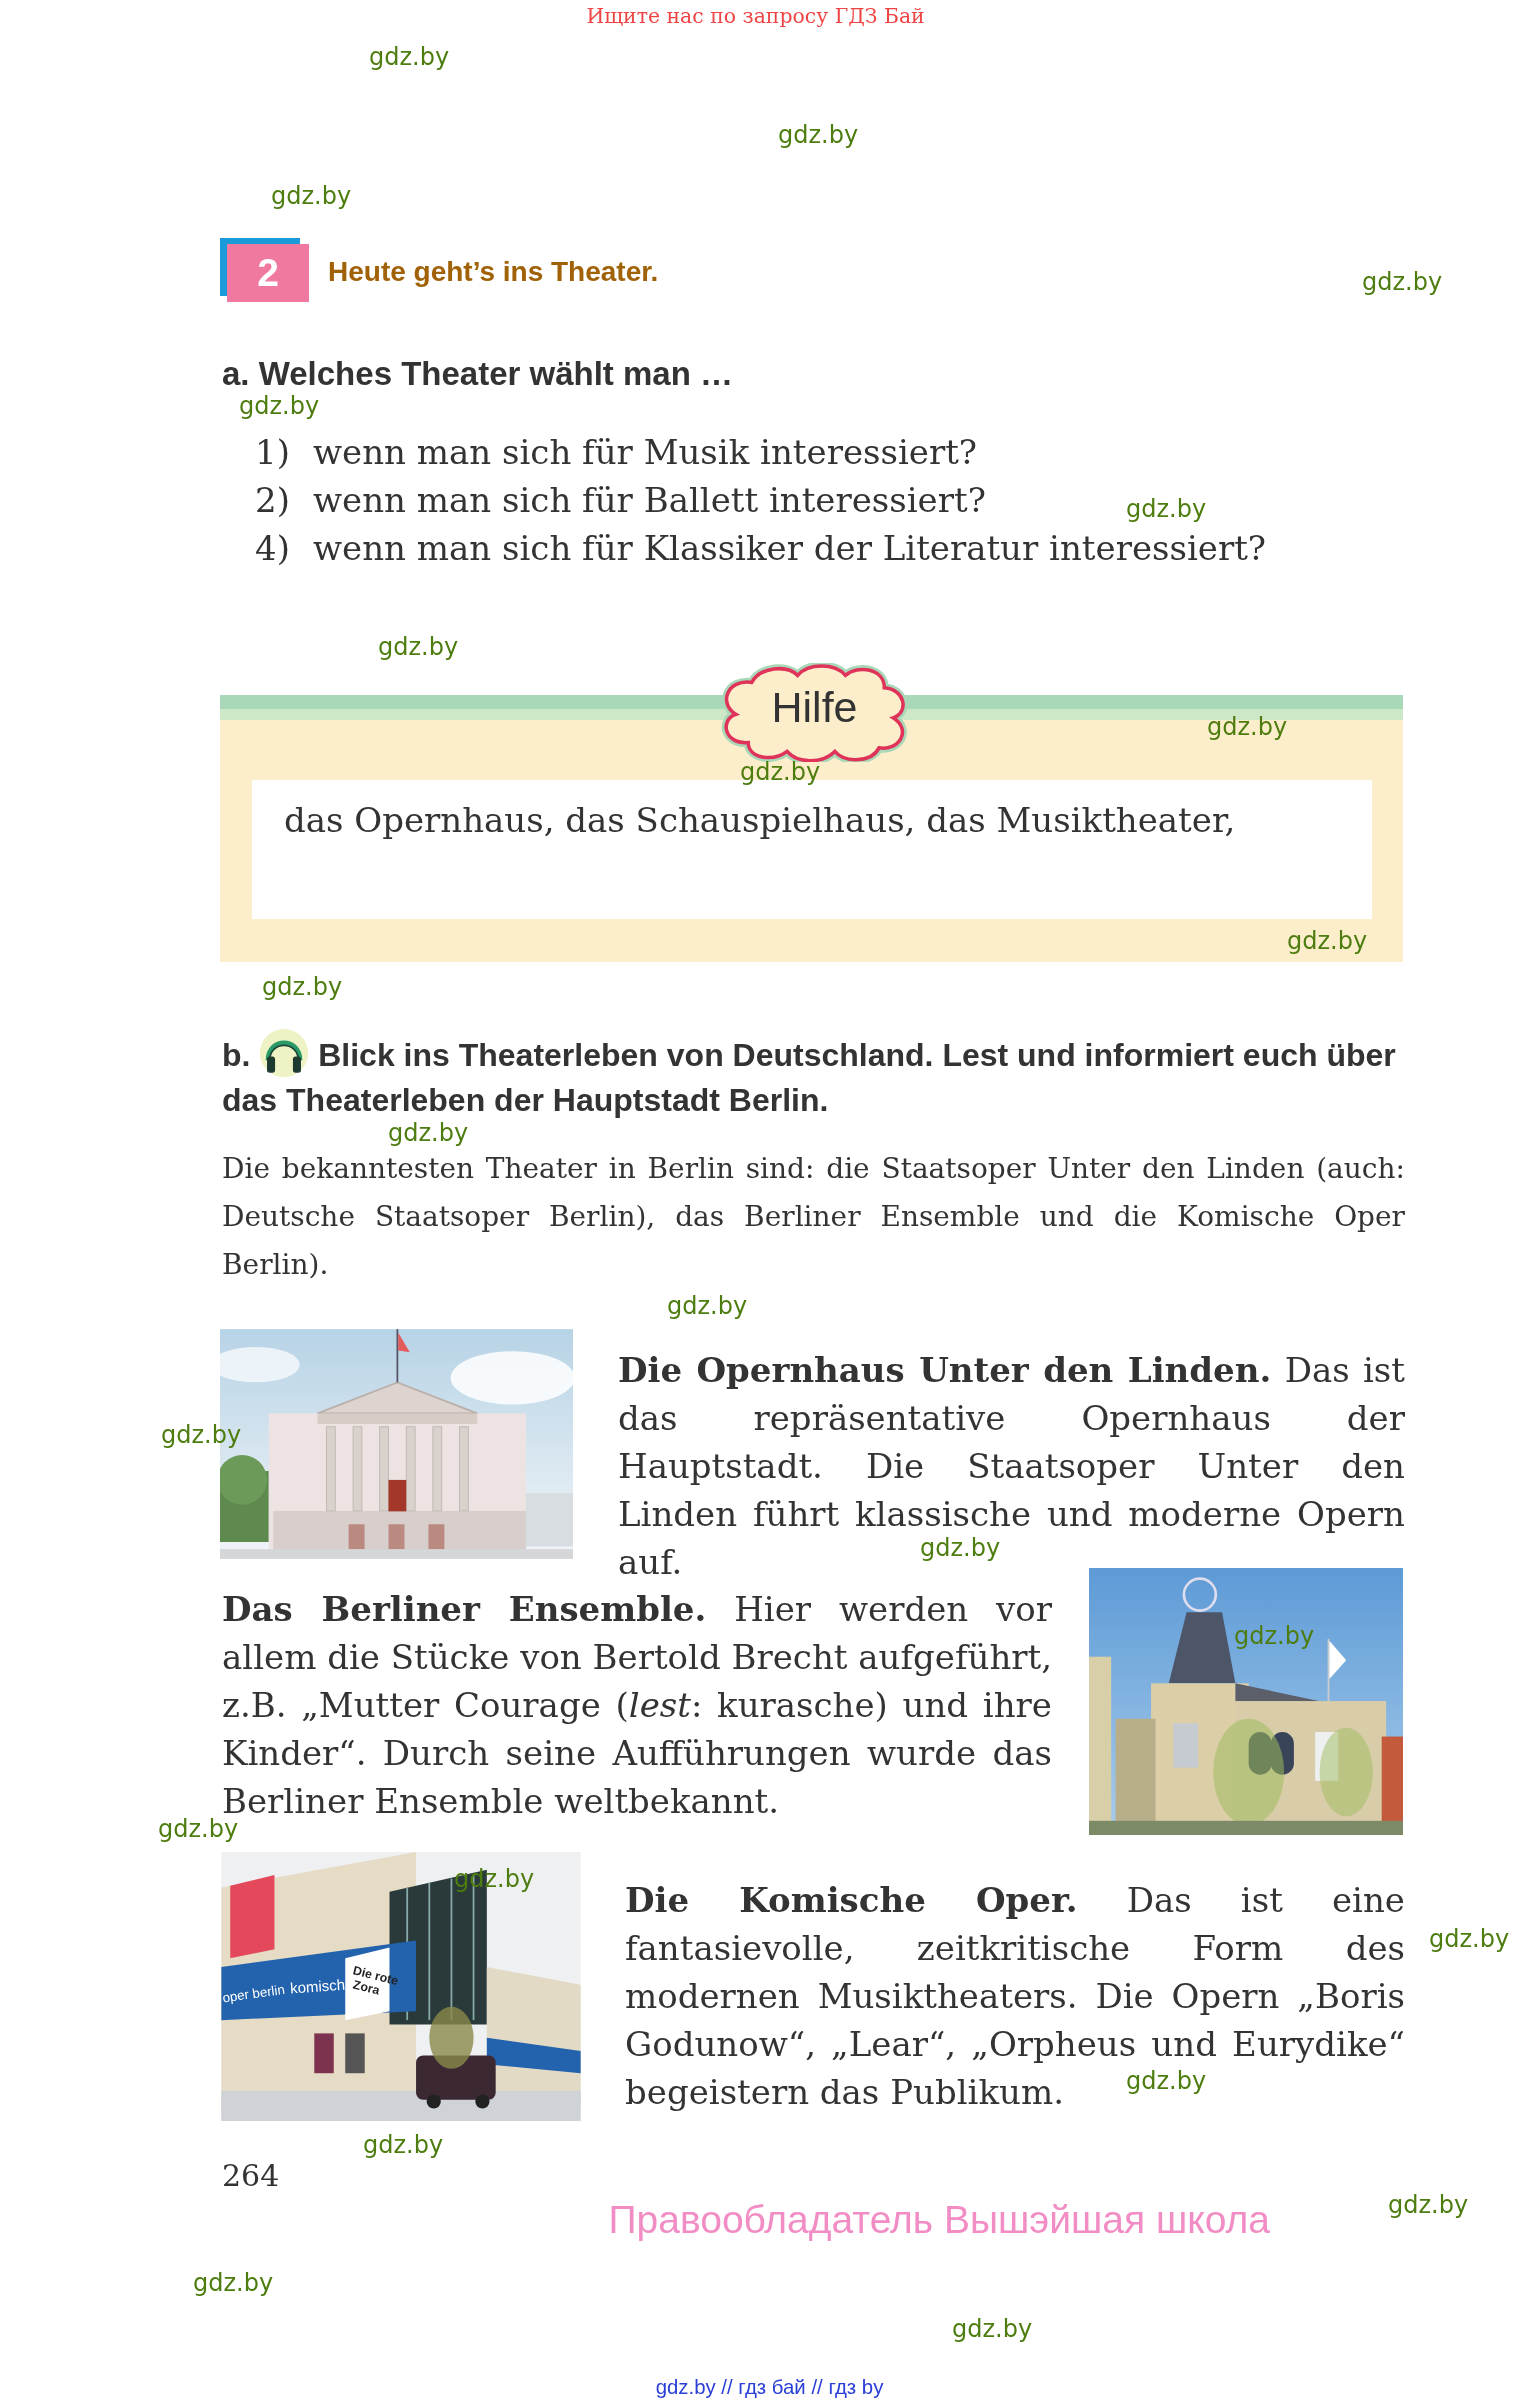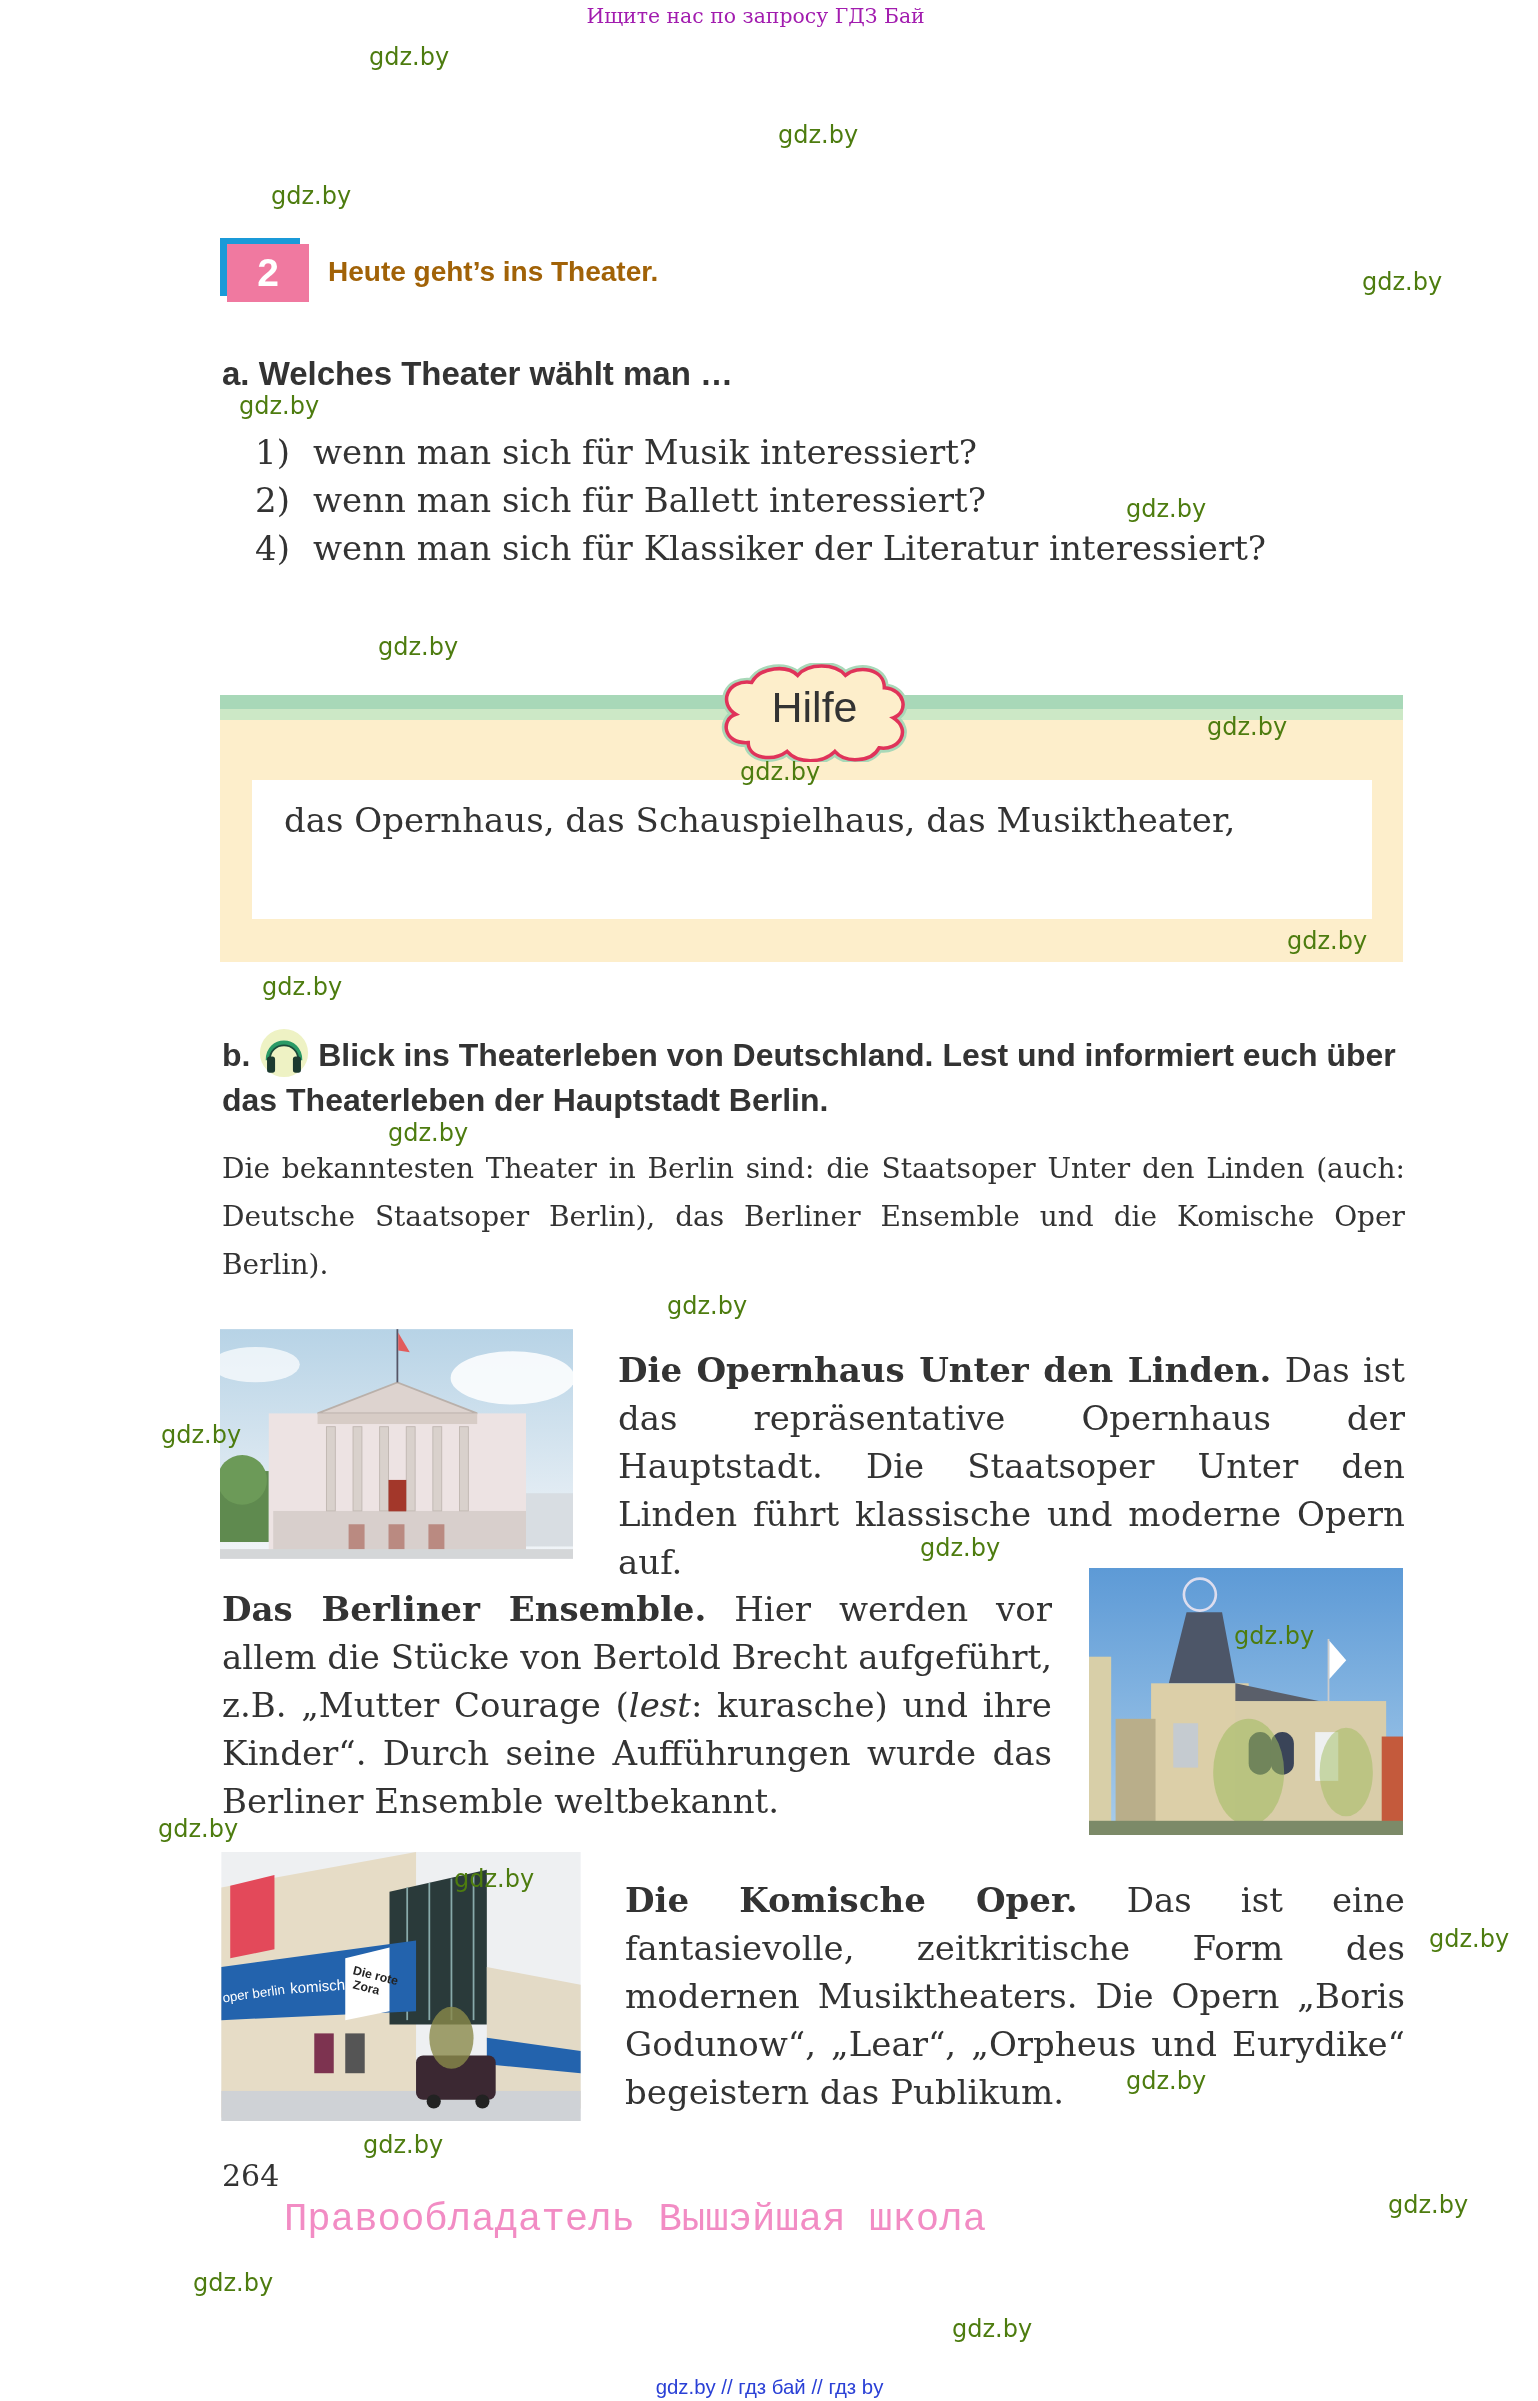--- a/index.html
+++ b/index.html
@@ -2,21 +2,21 @@
 <html style="font-size:14px"><head>
 <meta charset="utf-8">
 <style>
   * { box-sizing: border-box; margin: 0; padding: 0; }
   html, body { width: 1539px; height: 2401px; background: #ffffff; overflow: hidden; }
   body { position: relative; font-family: "DejaVu Serif", "Liberation Serif", serif; color: #333333; }
   .abs { position: absolute; }
   .sans { font-family: "Liberation Sans", "DejaVu Sans", sans-serif; }
   .serif { font-family: "DejaVu Serif", "Liberation Serif", serif; }
 
-  .top-banner { top: 3.5px; left: 0; width: 1511px; text-align: center; font-size: 20.4px; color: #a21caf; }
+  .top-banner { top: 3.5px; left: 0; width: 1511px; text-align: center; font-size: 20.4px; color: #ef4444; }
   .wm { font-family: "DejaVu Sans", "Liberation Sans", sans-serif; font-size: 24px; color: #4d7c0f; white-space: nowrap; }
 
   
   .badge-back { left: 220px; top: 238px; width: 80px; height: 58px; background: #1a9ad8; }
   .badge { left: 227px; top: 244px; width: 82px; height: 58px; background: #f079a0; color: #fff;
            font-family: "Liberation Sans", sans-serif; font-weight: bold; font-size: 39px; text-align: center; line-height: 58px; }
   .task-title { left: 328px; top: 256px; font-size: 28px; font-weight: bold; color: #a16207; }
 
   .sub-a { left: 222px; top: 355px; font-size: 33px; font-weight: bold; }
   .questions { left: 222px; top: 428px; font-size: 34px; line-height: 48px; }
@@ -41,21 +41,21 @@
   .photo { position: absolute; overflow: hidden; }
   .photo svg { display: block; }
 
   .para { font-size: 34px; line-height: 48px; text-align: justify; }
   .para b { font-weight: bold; }
   .p-staatsoper { left: 618px; top: 1346px; width: 787px; }
   .p-ensemble { left: 222px; top: 1585px; width: 830px; }
   .p-komische { left: 625px; top: 1876px; width: 780px; }
 
   .page-num { left: 222px; top: 2158px; font-size: 30px; }
-  .copyright { left: 0; top: 2198px; width: 1270px; text-align: center; font-family: Liberation Mono, monospace; font-size: 39px; color: #f28cc4; }
+  .copyright { left: 0; top: 2198px; width: 1270px; text-align: right; font-family: Liberation Sans, sans-serif; font-size: 39px; color: #f28cc4; }
   .footer-links { left: 0; top: 2376px; width: 1539px; text-align: center; font-family: "Liberation Sans", sans-serif; font-size: 20.4px; color: #2a40d6; }
 </style>
 </head>
 <body>
 
 <div class="abs top-banner">Ищите нас по запросу ГДЗ Бай</div>
 
 <div class="abs wm" style="left:369px;top:43px;">gdz.by</div>
 <div class="abs wm" style="left:778px;top:121px;">gdz.by</div>
 <div class="abs wm" style="left:271px;top:182px;">gdz.by</div>

